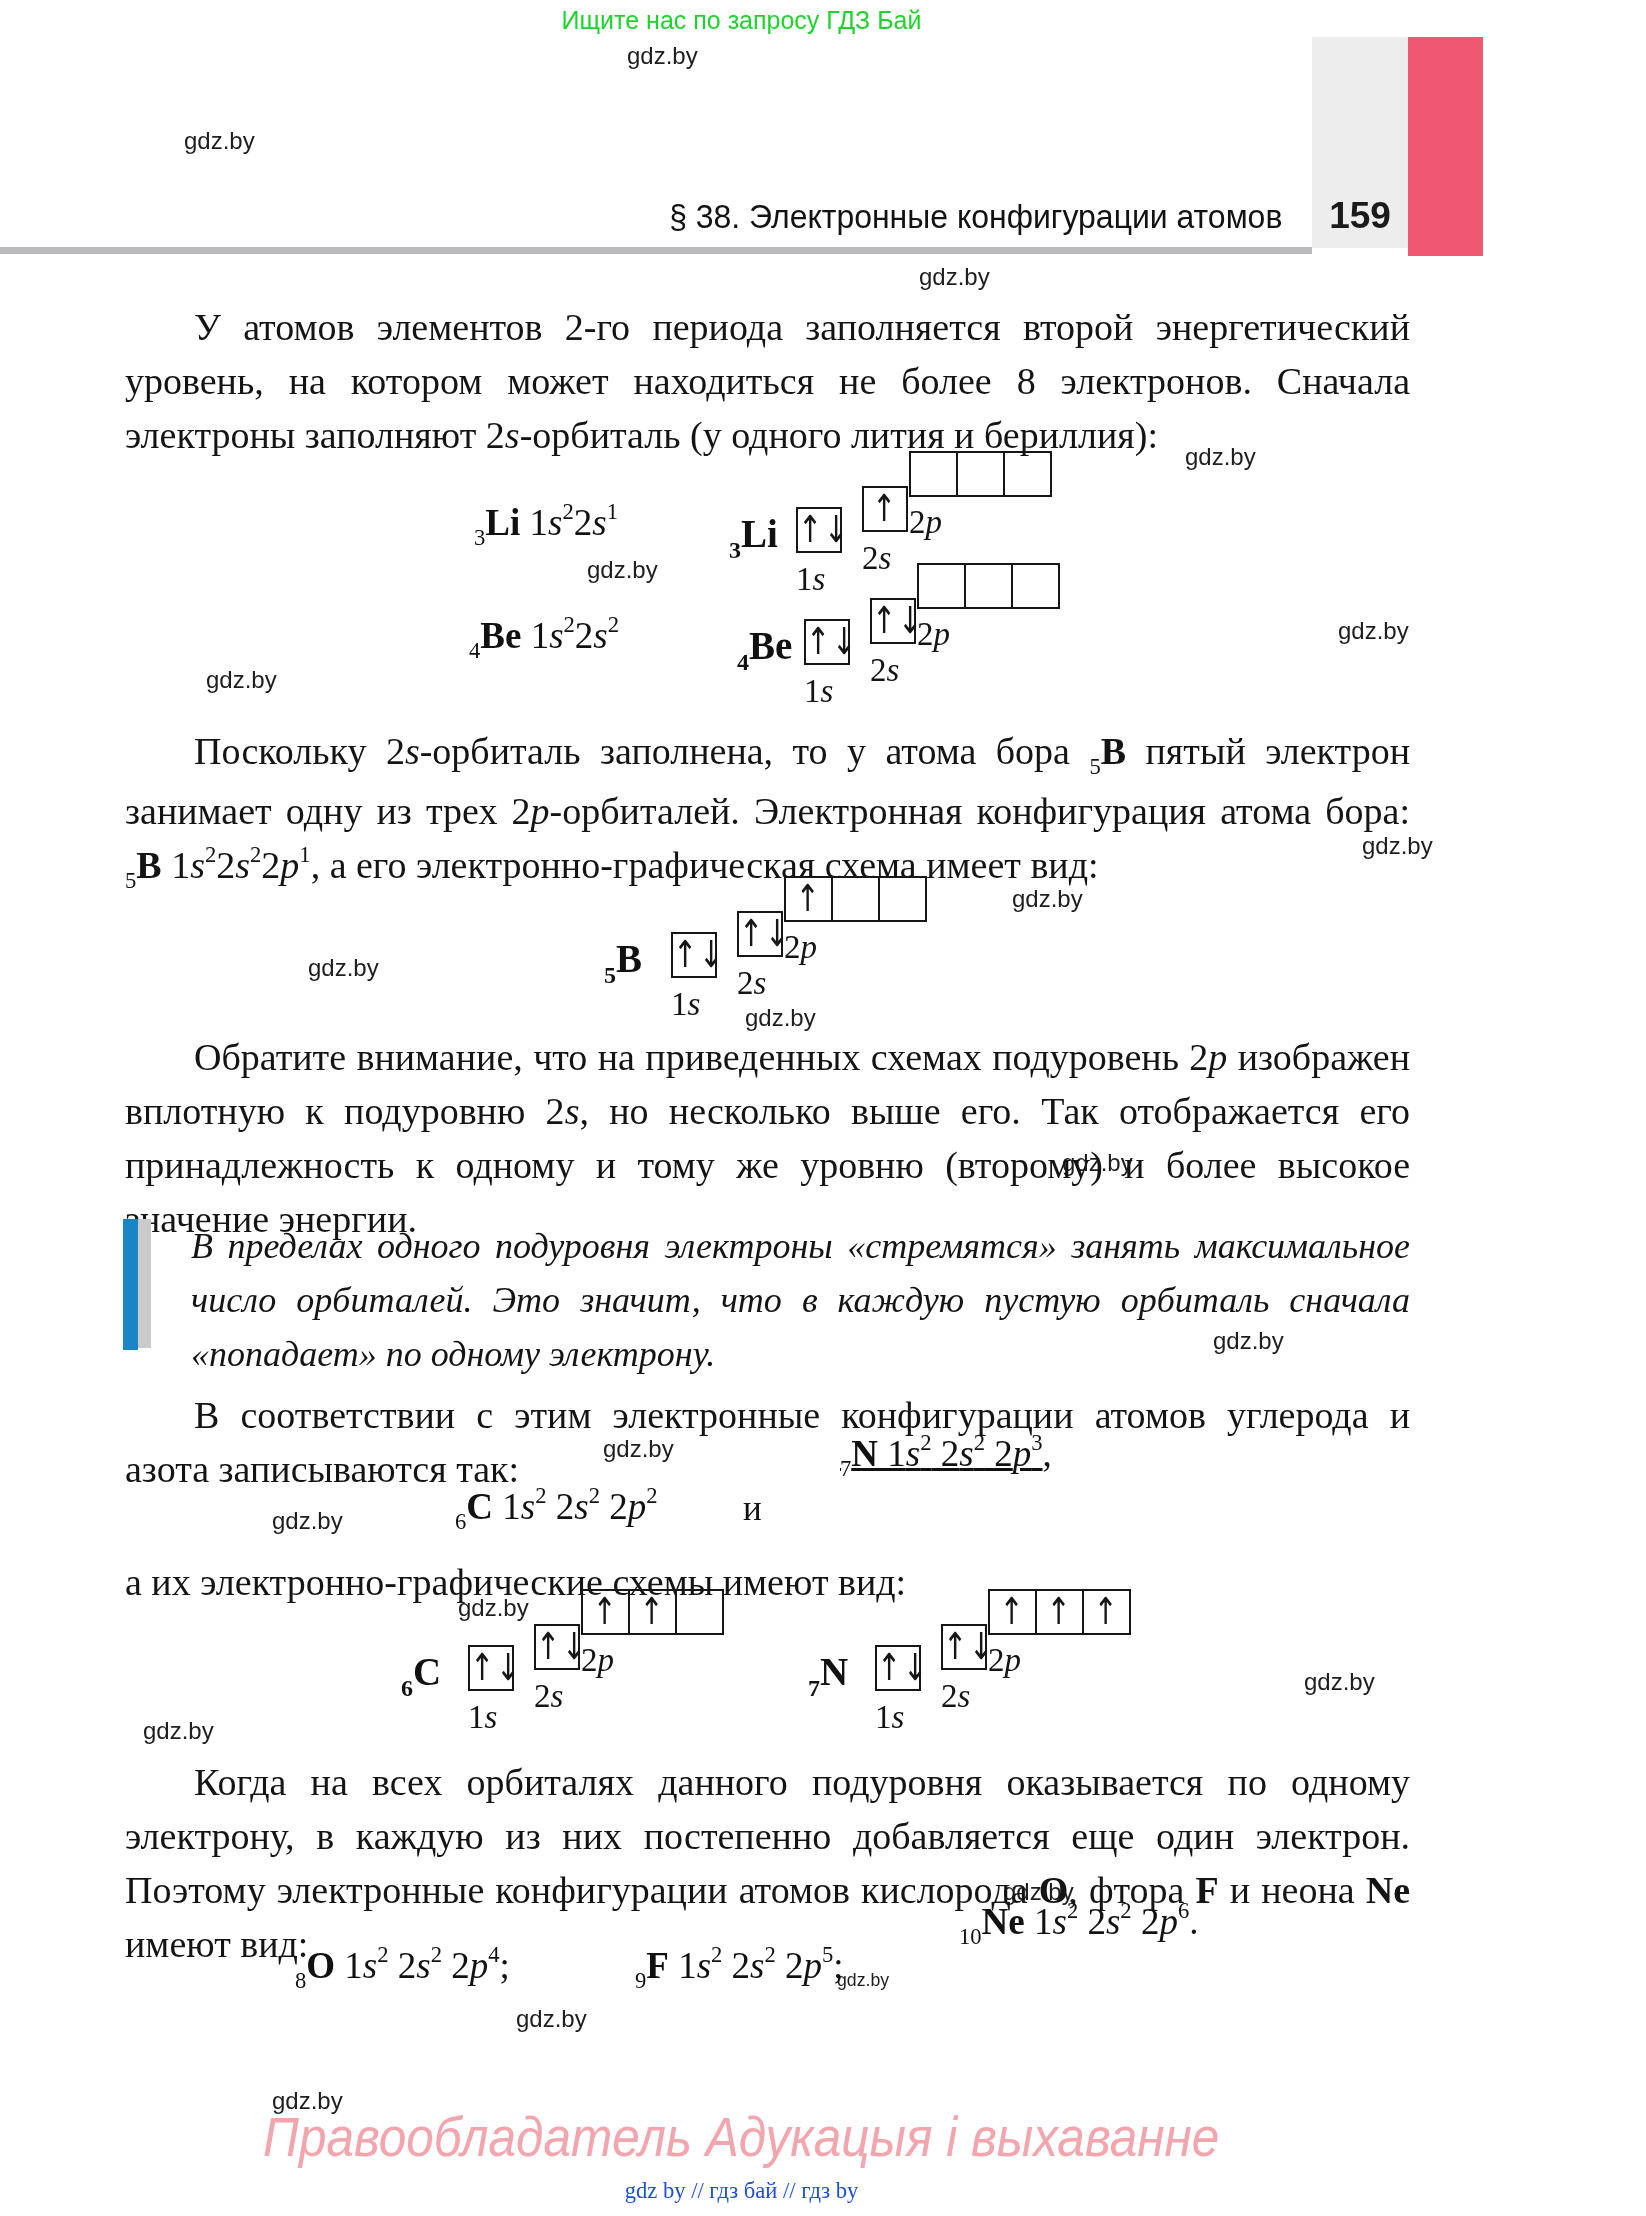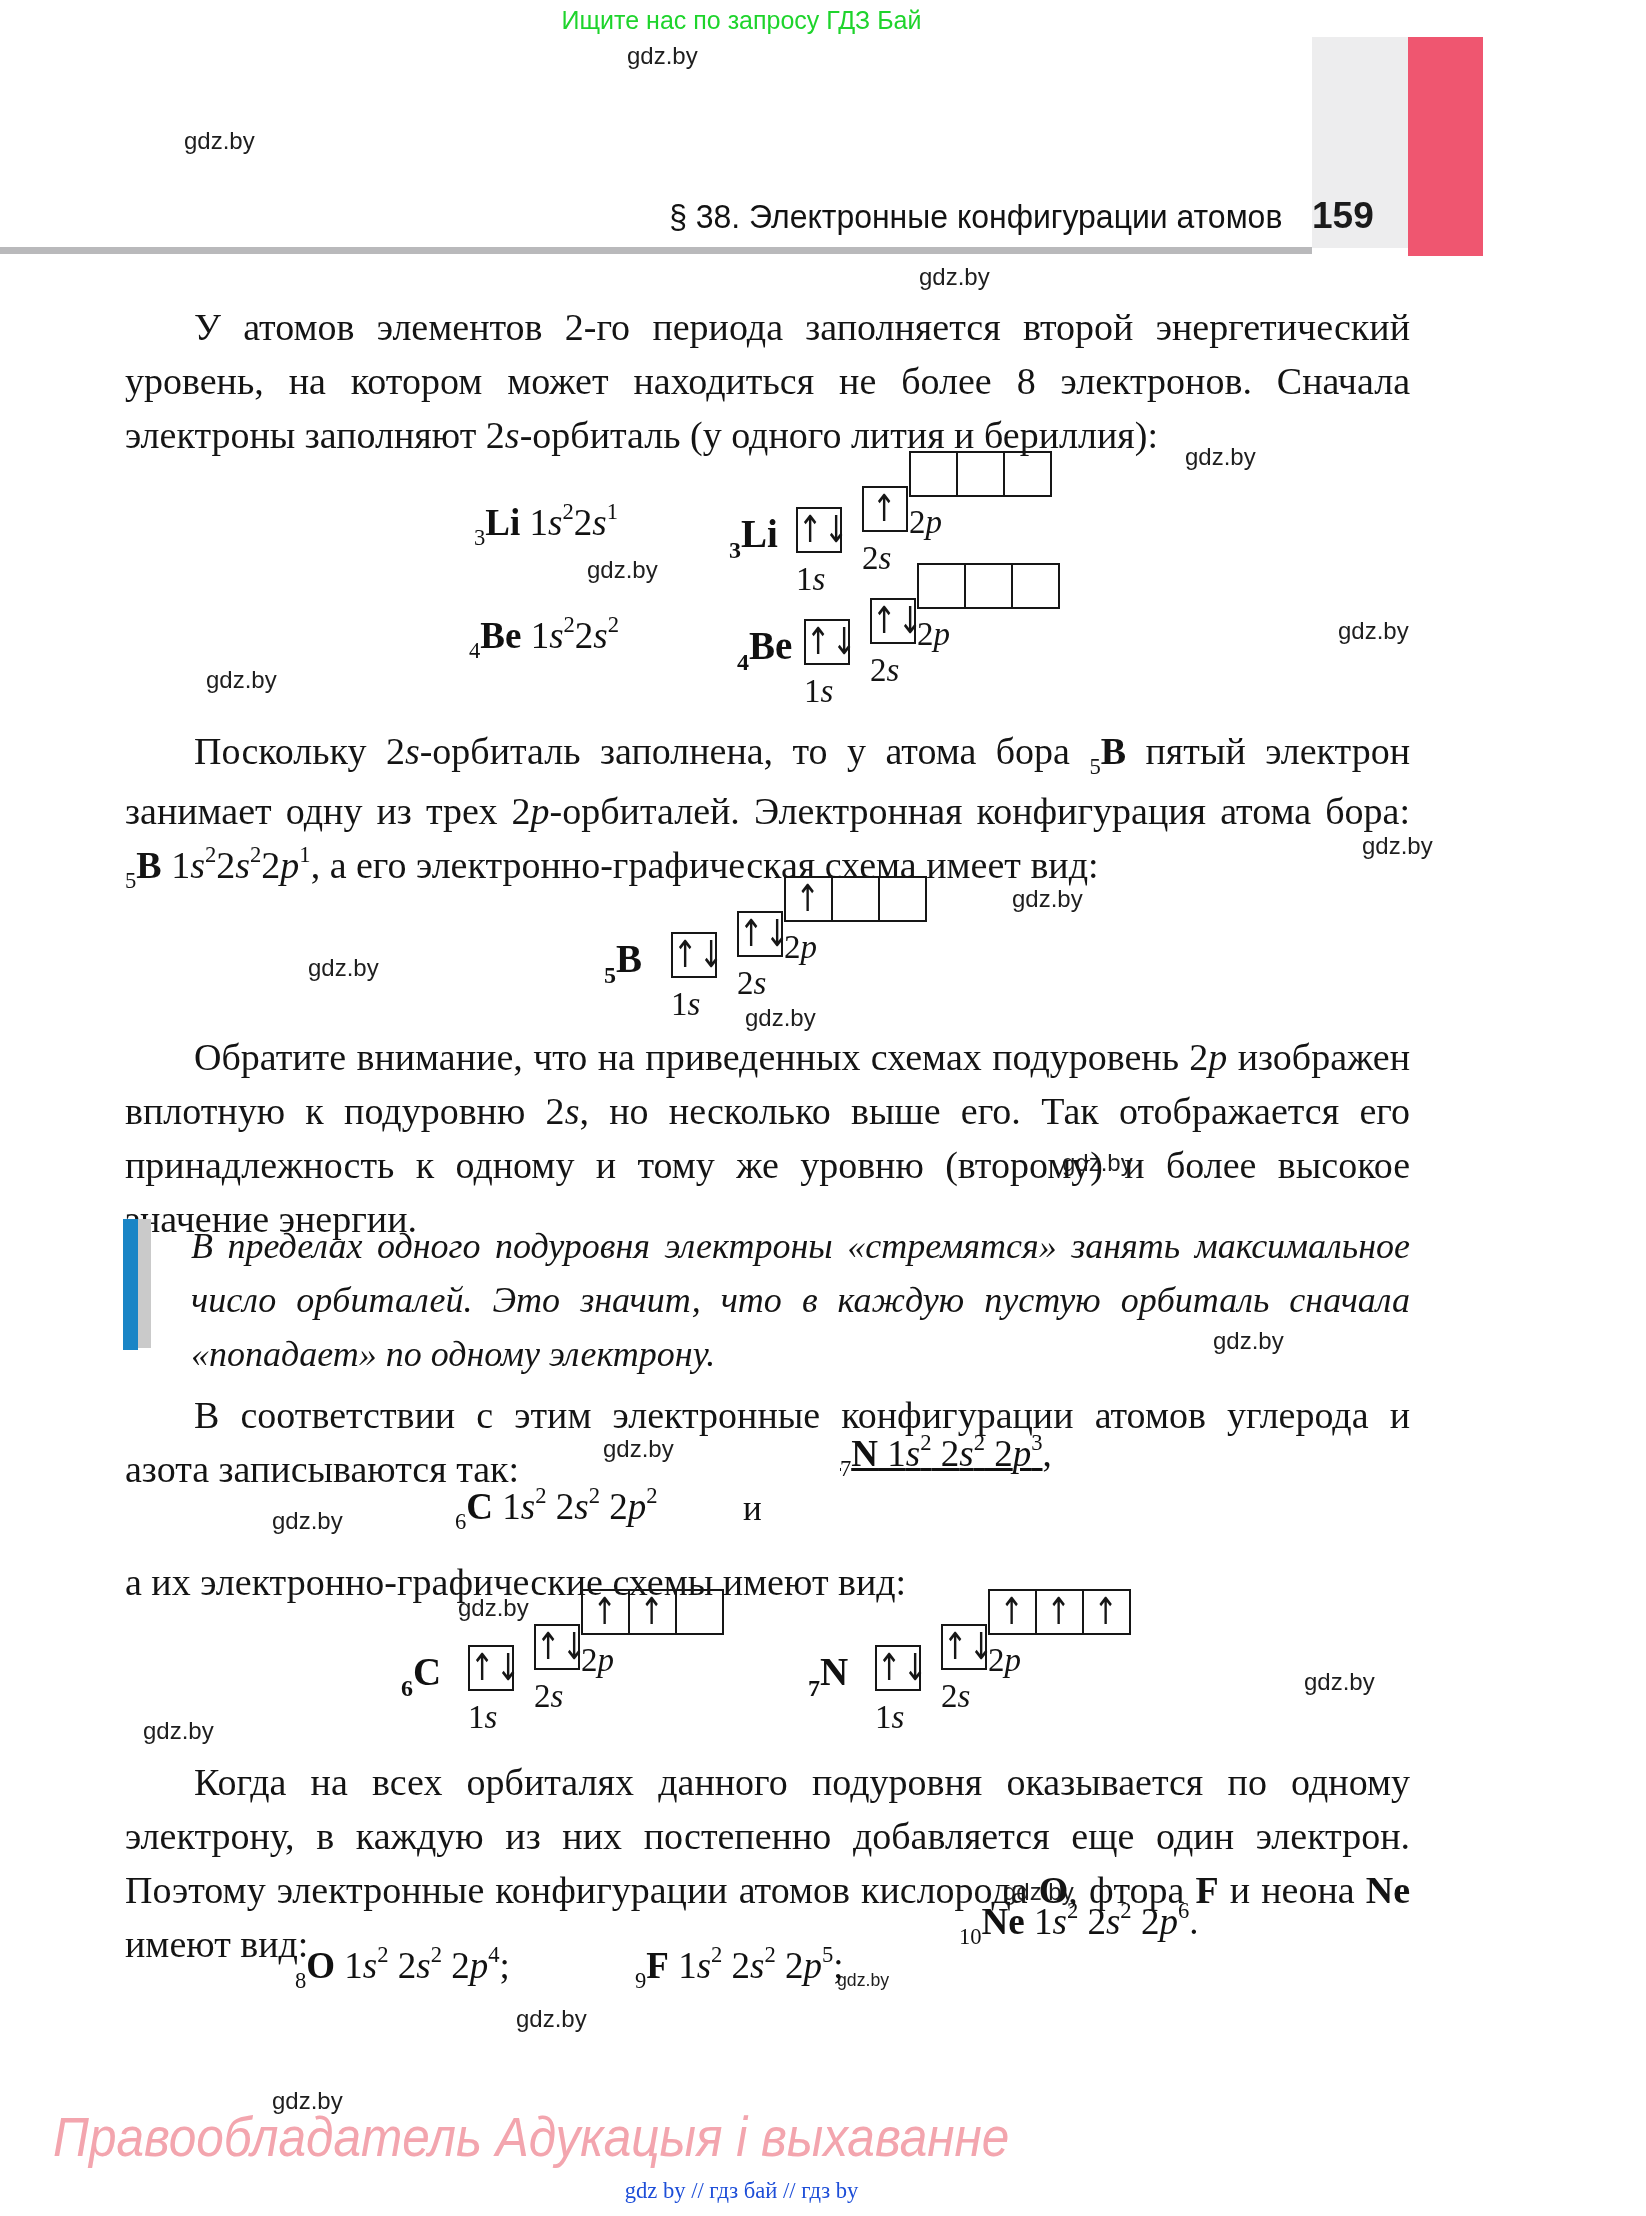--- a/index.html
+++ b/index.html
@@ -9,21 +9,21 @@
   
   .banner{position:absolute;top:6.4px;left:0;width:100%;text-align:center;
           font-family:"Liberation Sans",sans-serif;font-size:25px;color:#1ed42c;}
 
   
   .wm{position:absolute;font-family:"Liberation Sans",sans-serif;font-size:24px;color:#1e1e1e;white-space:nowrap;}
   .wm-sm{font-size:17.7px;}
 
   
   .graybox{position:absolute;left:1312px;top:37px;width:96px;height:211px;background:#ededee;}
-  .pagenum{position:absolute;left:0;bottom:11.3px;width:100%;
+  .pagenum{position:absolute;left:0;bottom:11.3px;width:100%;text-align:center;
            font-family:"Liberation Sans",sans-serif;font-weight:bold;font-size:37px;color:#1b1b1b;}
   .pinkbox{position:absolute;left:1408px;top:37px;width:239px;height:219px;background:#ef5670;}
   .title{position:absolute;left:484px;top:197px;width:798px;text-align:right;
          font-family:"Liberation Sans",sans-serif;font-size:34px;color:#121212;}
   .title .tspan{display:inline-block;transform:scaleX(.94);transform-origin:right;}
   .divider{position:absolute;left:0;top:247px;width:1312px;height:7.3px;background:#b9b9bb;}
 
   
   .para{position:absolute;left:125px;width:1285px;font-size:38px;line-height:54px;
         text-align:justify;color:#141414;}
@@ -55,21 +55,21 @@
   .pcell{width:45px;height:42px;border-left:2.4px solid #161616;}
   .pcell.first{border-left:none;}
   .arrows{width:100%;height:100%;font-family:"DejaVu Sans",sans-serif;font-size:29px;line-height:40px;
           text-align:center;color:#161616;transform:scaleY(1.28);transform-origin:center;letter-spacing:1.6px;}
   .olabel{position:absolute;font-size:33px;color:#141414;}
   .lbl-1s{left:67px;top:110px;width:47px;}
   .lbl-2s{left:133px;top:89px;width:47px;}
   .lbl-2p{left:180px;top:53px;width:143px;}
 
   
-  .pub{position:absolute;left:0;top:2105px;width:100%;text-align:left;
+  .pub{position:absolute;left:0;top:2105px;width:100%;text-align:center;
        font-family:"Liberation Sans",sans-serif;font-style:italic;font-size:55px;color:#f3a5ae;}
   .pub .tspan{display:inline-block;transform:scaleX(.9);transform-origin:center;}
   .links{position:absolute;left:0;top:2178px;width:100%;text-align:center;
          font-family:Liberation Serif, serif;font-size:22.6px;color:#1d4ed8;}
 </style>
 </head>
 <body>
 
 <div id="page">
 

